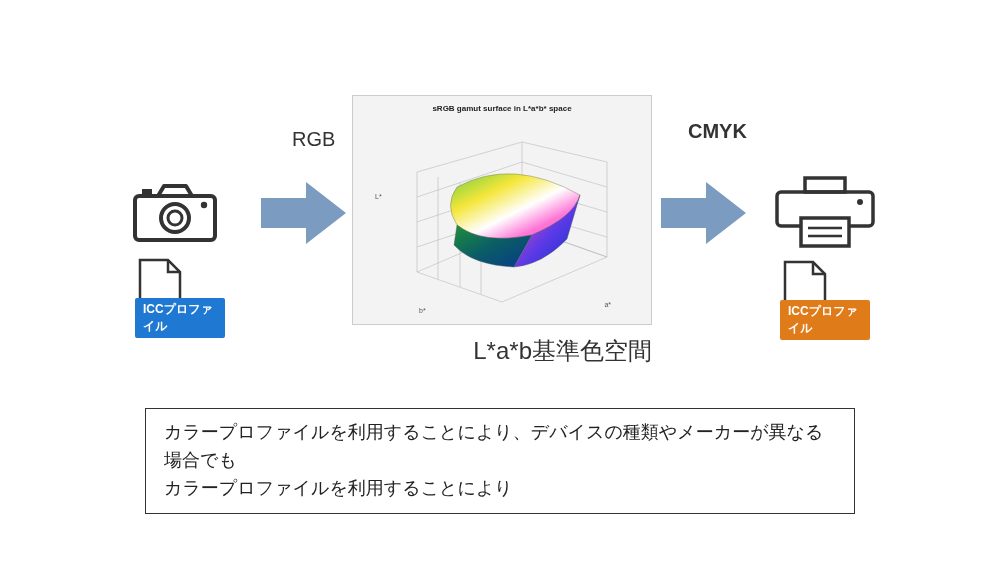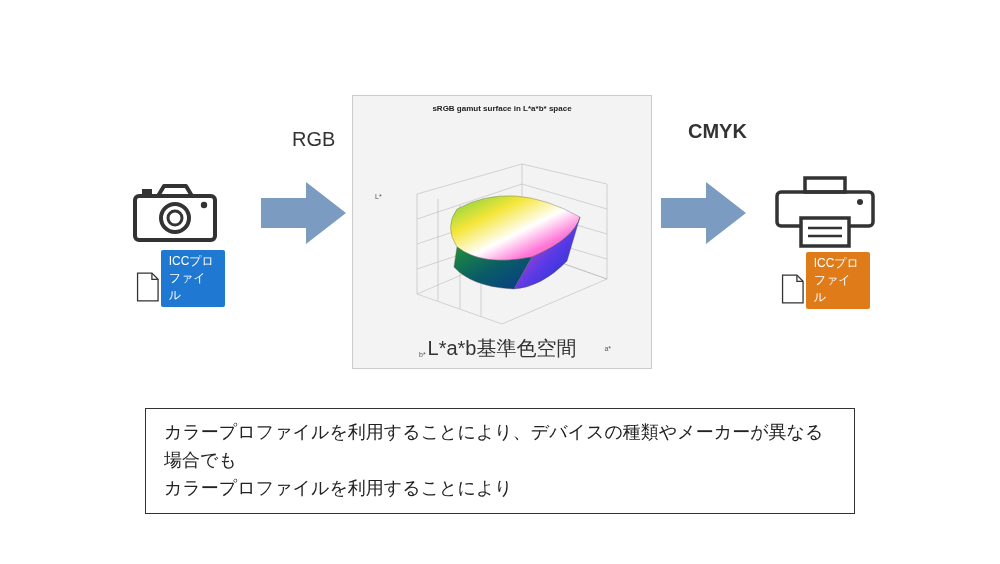--- a/index.html
+++ b/index.html
@@ -27,33 +27,34 @@
     position: relative;
   }
   .icc-blue { background: #1f78d1; }
   .icc-orange { background: #e07b1a; }
 
   .file-wrap {
     margin-top: 6px;
     position: relative;
     width: 90px;
     display:flex;
-    flex-direction:row;
-    align-items:center;
+    flex-direction:column;
+    align-items:flex-start;
+    font-weight:bold;
   }
 
   .arrow-label {
     position: absolute;
     font-size: 20px;
     color: #333;
   }
 
   .plot-frame {
     width: 300px;
-    height: 274px;
+    height: 230px;
     background: #f3f3f3;
     border: 1px solid #ccc;
     position: relative;
     display:flex;
     flex-direction:column;
     align-items:center;
     justify-content:flex-start;
     padding: 8px 6px 6px 6px;
   }
   .plot-title {
@@ -73,22 +74,22 @@
   }
   .plot-note {
     position:absolute;
     font-size:7px;
     color:#555;
   }
 
   .center-caption {
     position: absolute;
     width: 300px;
-    text-align: center;
-    font-size: 20px;
+    text-align: right;
+    font-size: 24px;
     color: #333;
   }
 
   .desc-box {
     position: absolute;
     left: 145px;
     width: 710px;
     border: 1px solid #333;
     padding: 10px 18px;
     font-size: 18px;

